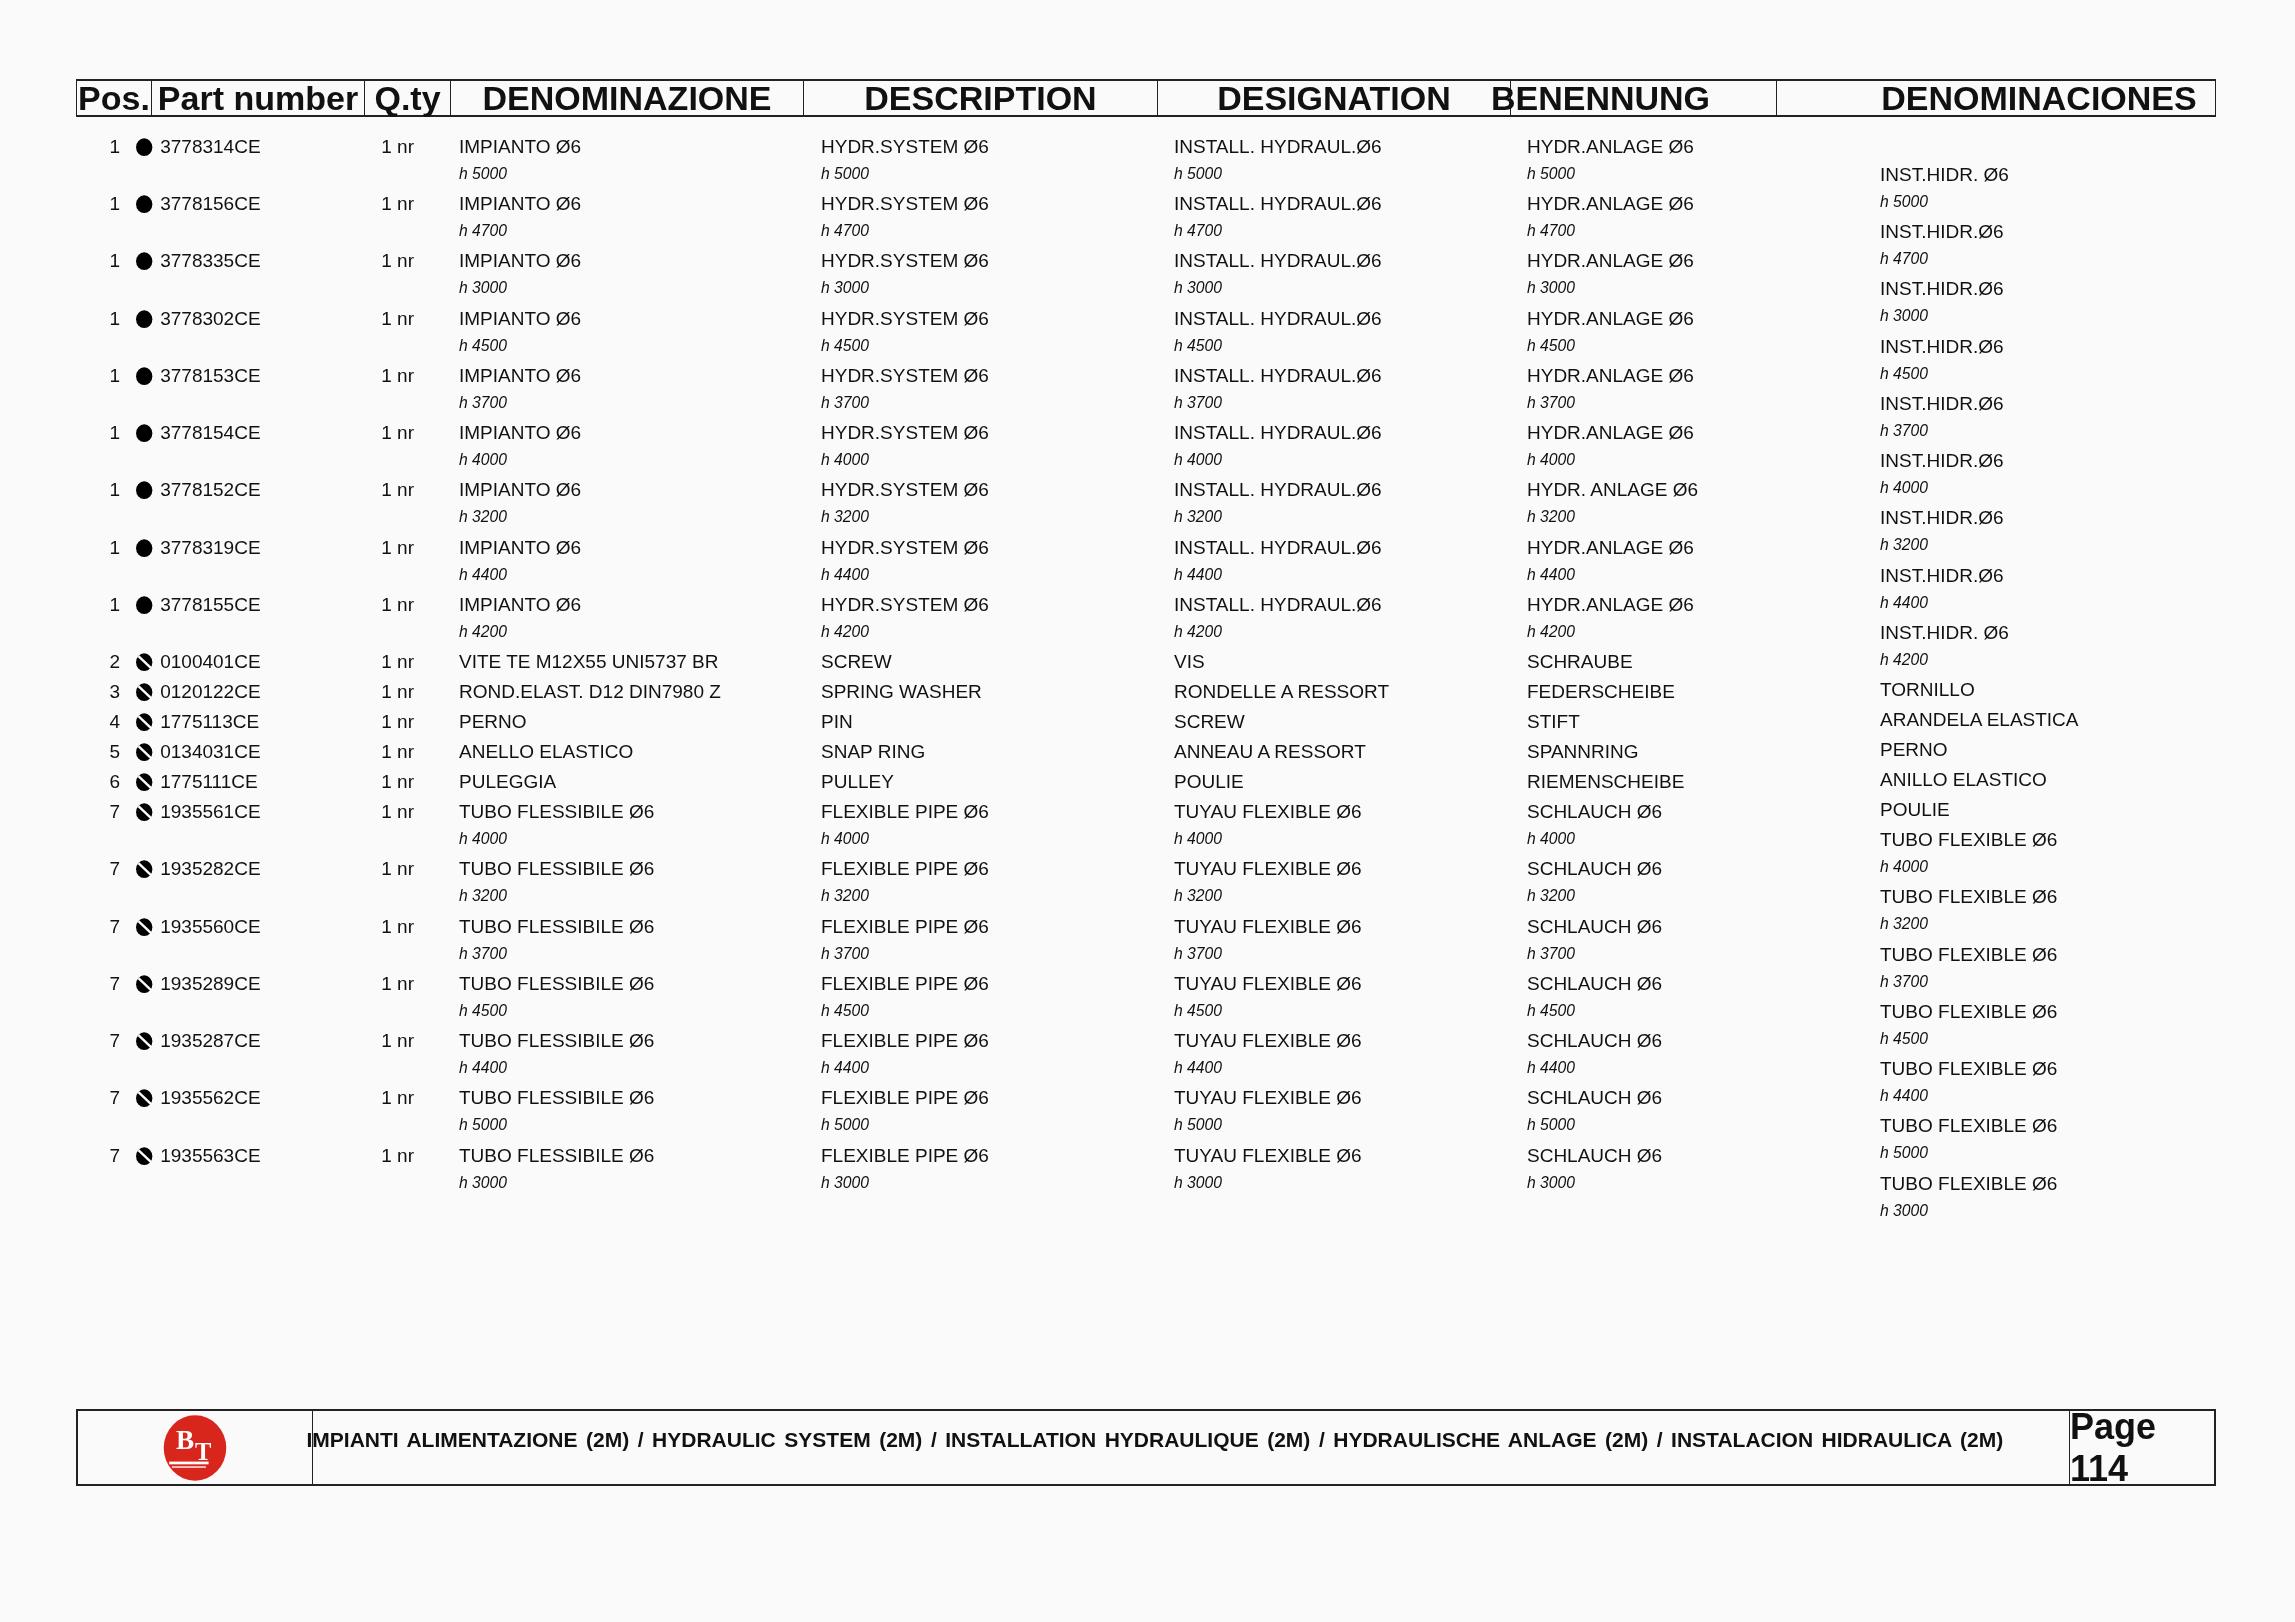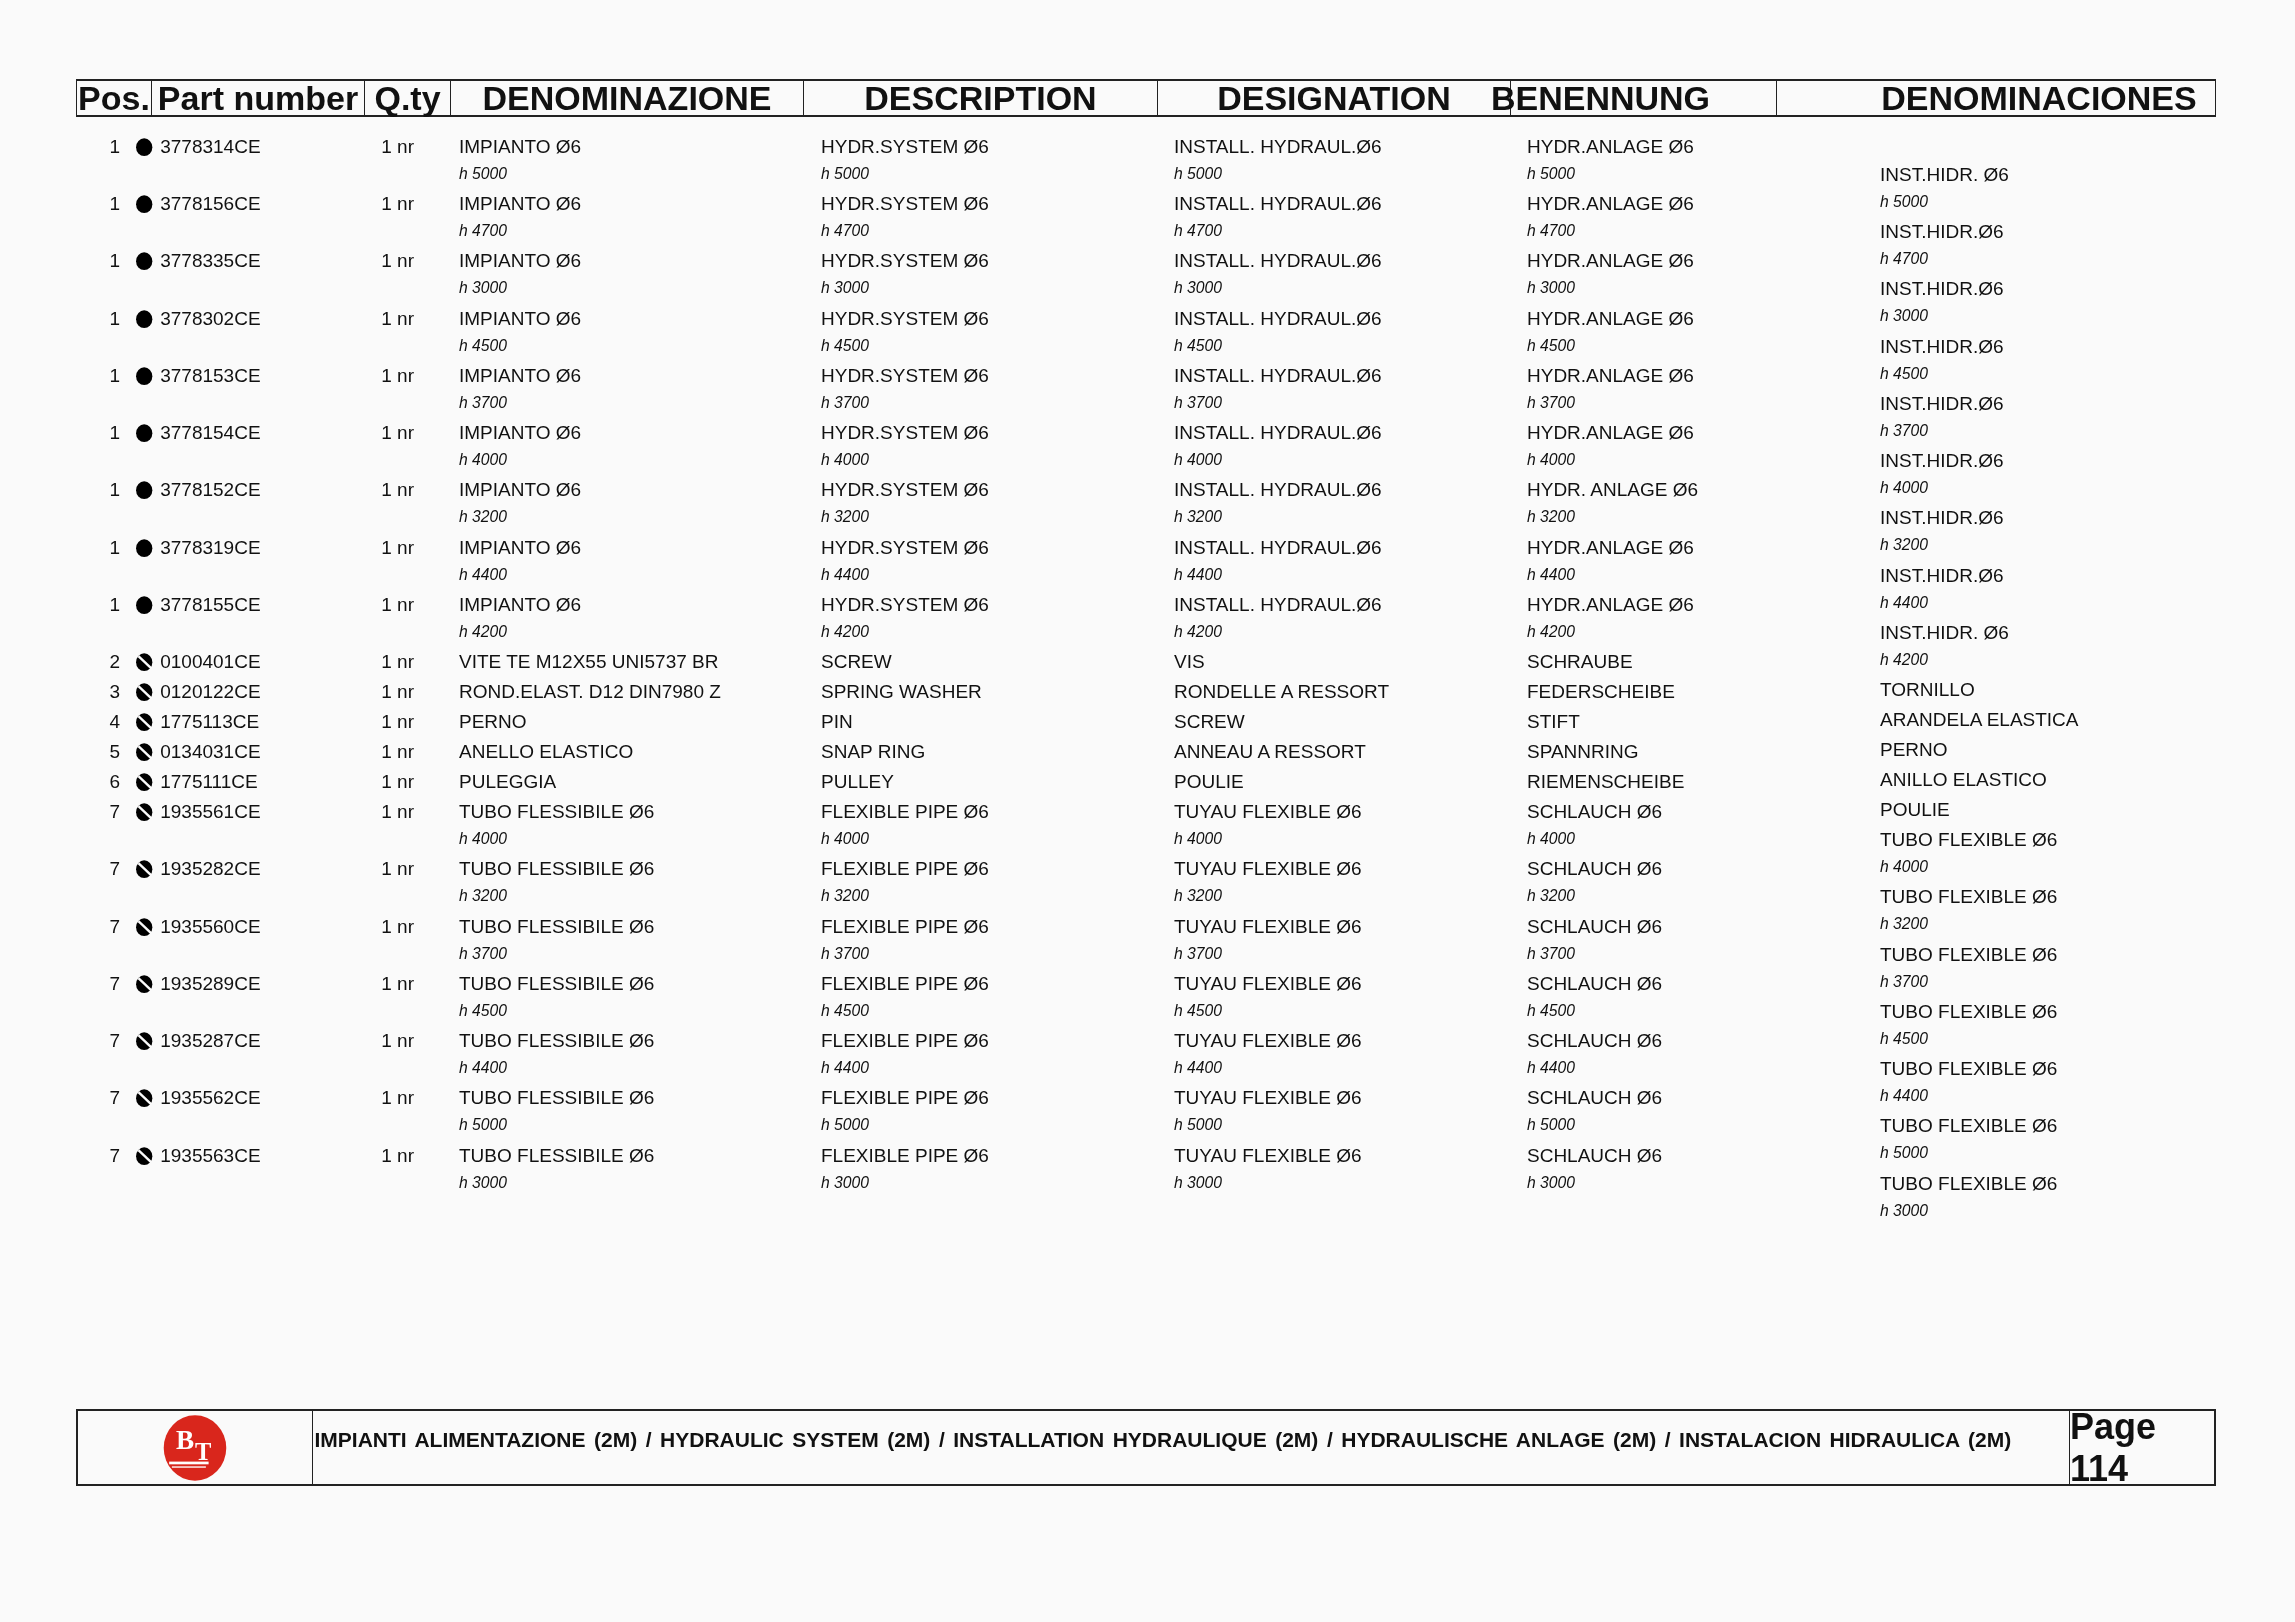--- a/index.html
+++ b/index.html
@@ -55,21 +55,21 @@
     position: absolute; left: 76px; top: 1409px;
     width: 2140px; height: 77px;
     border: 2px solid #222; box-sizing: border-box;
   }
   .f-logo {
     position: absolute; left: 0; top: 0; width: 235px; height: 100%;
     border-right: 1.4px solid #222; box-sizing: border-box;
     display: flex; align-items: center; justify-content: center;
   }
   .f-title {
-    position: absolute; left: 231px; top: 0; width: 1756px; height: 100%;
+    position: absolute; left: 223px; top: 0; width: 1756px; height: 100%;
     box-sizing: border-box; padding: 17.7px 5.5px 0 5.5px;
     font-weight: bold; font-size: 21px; line-height: 22.5px;
     word-spacing: 2.7px;
   }
   .f-page {
     position: absolute; left: 1991px; top: 0; right: 0; height: 100%;
     border-left: 1.4px solid #222; box-sizing: border-box;
     display: flex; align-items: center; justify-content: center;
     font-weight: bold; font-size: 36px;
   }

